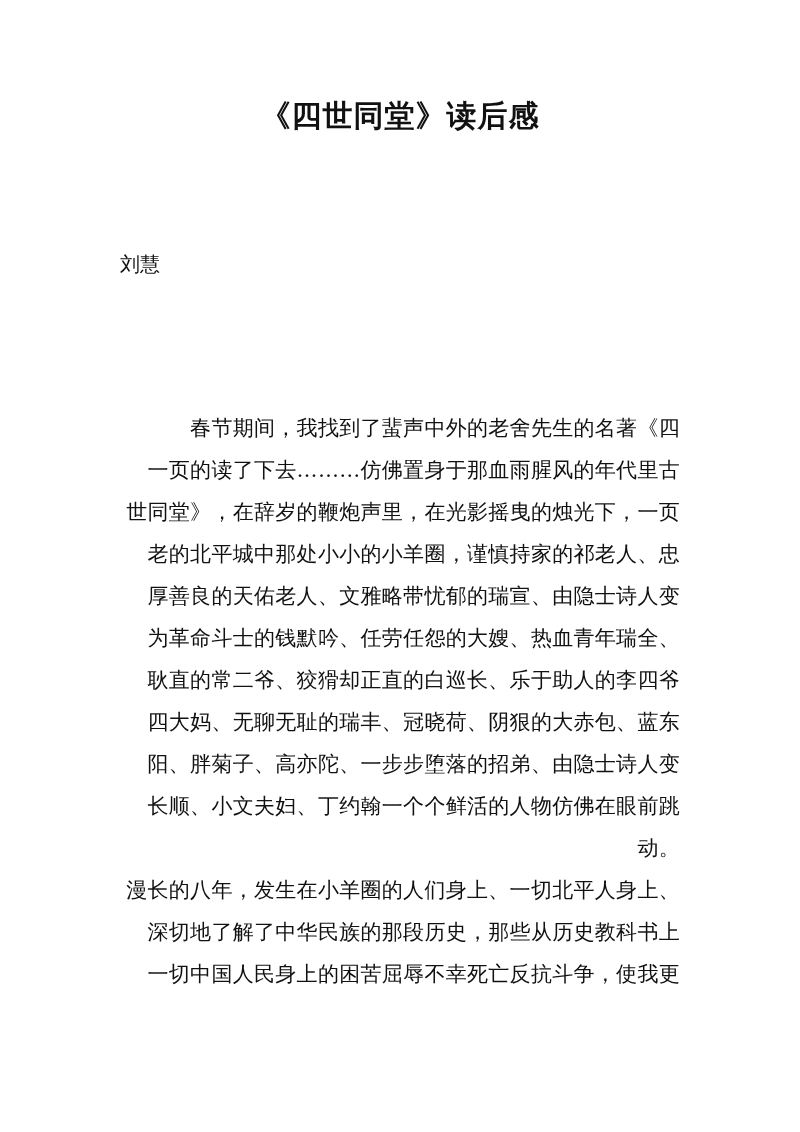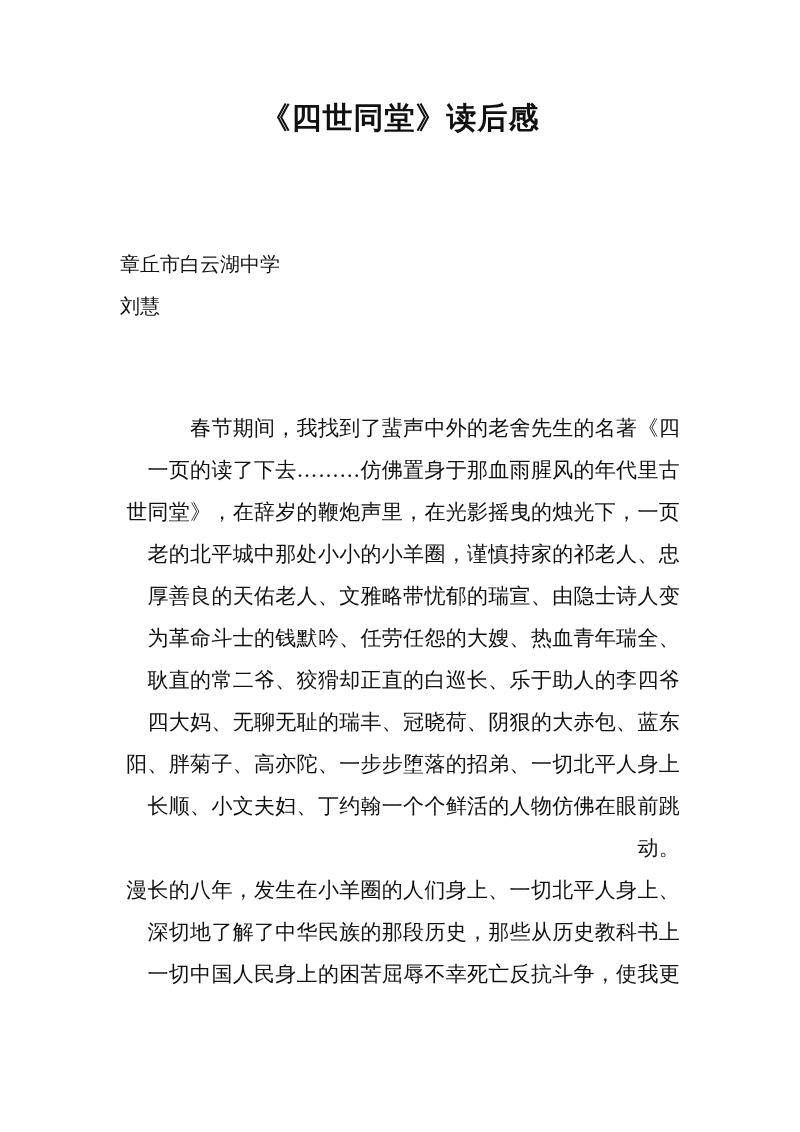--- a/index.html
+++ b/index.html
@@ -1,43 +1,42 @@
 <!DOCTYPE html>
 <html><head>
 <meta charset="utf-8">
 <style>
   html, body { margin:0; padding:0; background:#ffffff; }
   body { width:800px; height:1132px; position:relative; overflow:hidden;
          font-family:"DejaVu Serif","Liberation Serif",serif; color:#111; }
   .title { position:absolute; top:98px; left:0; width:800px; text-align:center;
            font-size:30px; font-weight:bold; letter-spacing:1px; line-height:40px;
-           font-family:Liberation Sans, sans-serif; }
+           font-family:Liberation Mono, monospace; }
   .meta { position:absolute; left:120px; top:243px; }
   .meta div { font-size:20px; line-height:42px; height:42px; white-space:nowrap; }
   .body { position:absolute; left:120px; top:407px; width:560px; }
   .line { font-size:21px; line-height:42px; height:42px; white-space:nowrap; letter-spacing:0.3px;text-align:right; }
 </style>
 </head>
 <body>
 
 <div class="title">《四世同堂》读后感</div>
 
 <div class="meta">
-  <div>章丘市白云湖中学</div>
   <div>刘慧</div>
 </div>
 
 <div class="body">
   <div class="line">　　春节期间，我找到了蜚声中外的老舍先生的名著《四</div>
   <div class="line">一页的读了下去………仿佛置身于那血雨腥风的年代里古</div>
   <div class="line">世同堂》，在辞岁的鞭炮声里，在光影摇曳的烛光下，一页</div>
   <div class="line">老的北平城中那处小小的小羊圈，谨慎持家的祁老人、忠</div>
   <div class="line">厚善良的天佑老人、文雅略带忧郁的瑞宣、由隐士诗人变</div>
   <div class="line">为革命斗士的钱默吟、任劳任怨的大嫂、热血青年瑞全、</div>
   <div class="line">耿直的常二爷、狡猾却正直的白巡长、乐于助人的李四爷</div>
   <div class="line">四大妈、无聊无耻的瑞丰、冠晓荷、阴狠的大赤包、蓝东</div>
-  <div class="line">阳、胖菊子、高亦陀、一步步堕落的招弟、一切北平人身上</div>
+  <div class="line">阳、胖菊子、高亦陀、一步步堕落的招弟、由隐士诗人变</div>
   <div class="line">长顺、小文夫妇、丁约翰一个个鲜活的人物仿佛在眼前跳</div>
   <div class="line">动。</div>
   <div class="line">漫长的八年，发生在小羊圈的人们身上、一切北平人身上、</div>
   <div class="line">深切地了解了中华民族的那段历史，那些从历史教科书上</div>
   <div class="line">一切中国人民身上的困苦屈辱不幸死亡反抗斗争，使我更</div>
 </div>
 
 </body></html>

